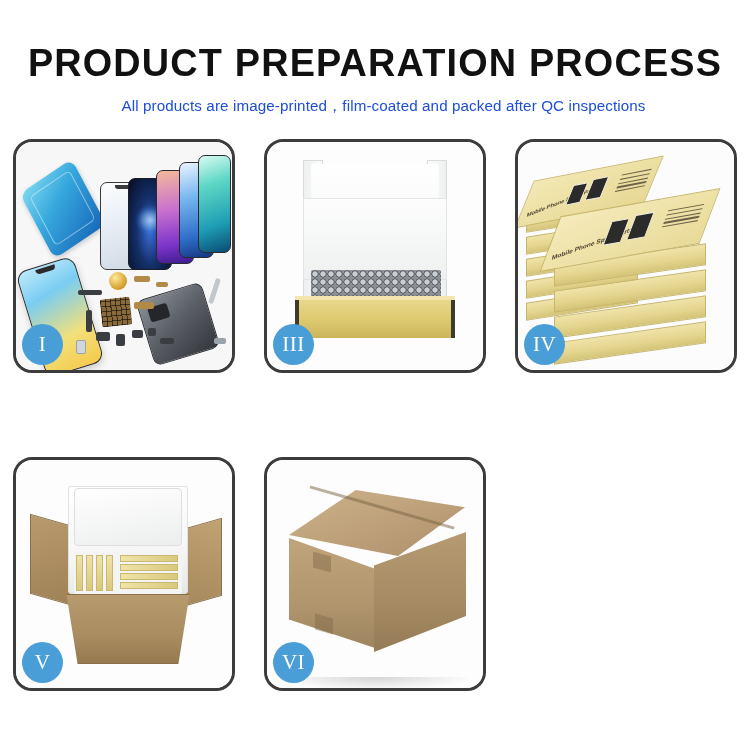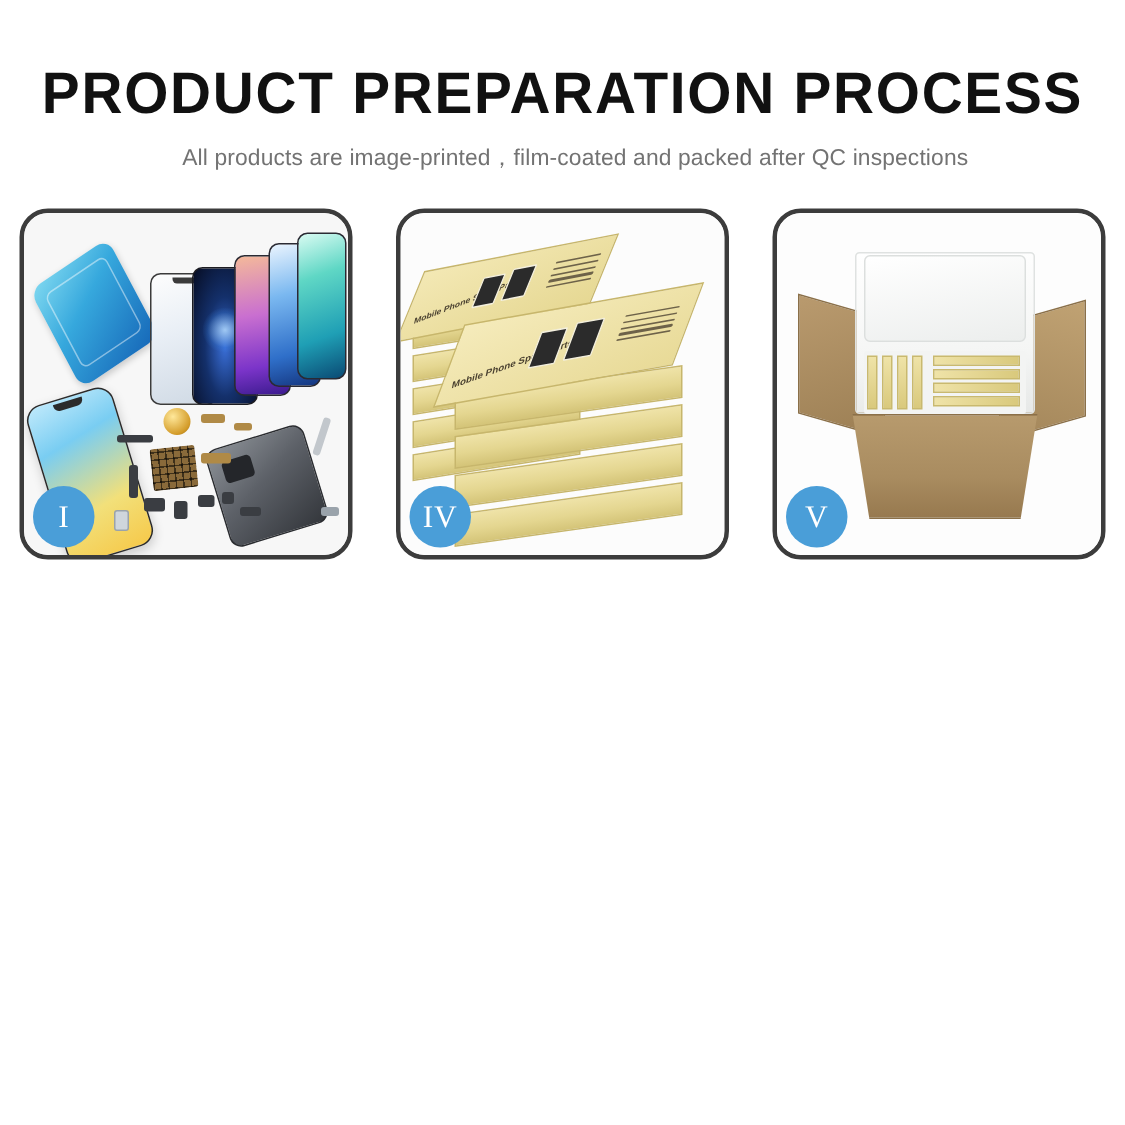--- a/index.html
+++ b/index.html
@@ -27,21 +27,21 @@
     letter-spacing:1.2px;
     color:#111111;
     line-height:46px;
     transform:scaleX(0.97);
   }
 
   .subtitle {
     font-family:"Liberation Sans", sans-serif;
     font-size:15.2px;
     font-weight:400;
-    color:#737373;
+    color:#1d4ed8;
     line-height:22px;
     margin-top:9px;
     letter-spacing:0.1px;
     margin-left:17px;
   }
 
   
   .grid {
     position:absolute;
     left:13px; top:139px;
@@ -460,20 +460,33 @@
         <div class="part pt9"></div>
         <div class="part pt10"></div>
         <div class="part pt11"></div>
         <div class="part pt12"></div>
         <div class="part pt13"></div>
       </div>
       <div class="badge">I</div>
     </div>
 
 
+    <div class="panel p3">
+      <div class="panel-inner">
+        <div class="bg"></div>
+        <div class="box3-lidL"></div>
+        <div class="box3-lidR"></div>
+        <div class="box3-foamBack"></div>
+        <div class="box3-foamFront"></div>
+        <div class="box3-bubblewrap"></div>
+        <div class="box3-frontTop"></div>
+        <div class="box3-front"></div>
+      </div>
+      <div class="badge">III</div>
+    </div>
 
     <div class="panel p4">
       <div class="panel-inner">
         <div class="bg"></div>
         <div class="stackwrap">
           <div class="sbox bl1"></div>
           <div class="sbox bl2"></div>
           <div class="sbox bl3"></div>
           <div class="sbox bl4"></div>
           <div class="sbox bl5"></div>
@@ -528,15 +541,28 @@
           <div class="ibh" style="top:3px;"></div>
           <div class="ibh" style="top:12px;"></div>
           <div class="ibh" style="top:21px;"></div>
           <div class="ibh" style="top:30px;"></div>
         </div>
         <div class="cartonFront"></div>
       </div>
       <div class="badge">V</div>
     </div>
 
+    <div class="panel p6">
+      <div class="panel-inner">
+        <div class="bg"></div>
+        <div class="c6-top"></div>
+        <div class="c6-left"></div>
+        <div class="c6-right"></div>
+        <div class="c6-seam"></div>
+        <div class="c6-tape c6-t1"></div>
+        <div class="c6-tape c6-t2"></div>
+        <div class="shadow"></div>
+      </div>
+      <div class="badge">VI</div>
+    </div>
 
   </div>
 </div>
 
 </body></html>

